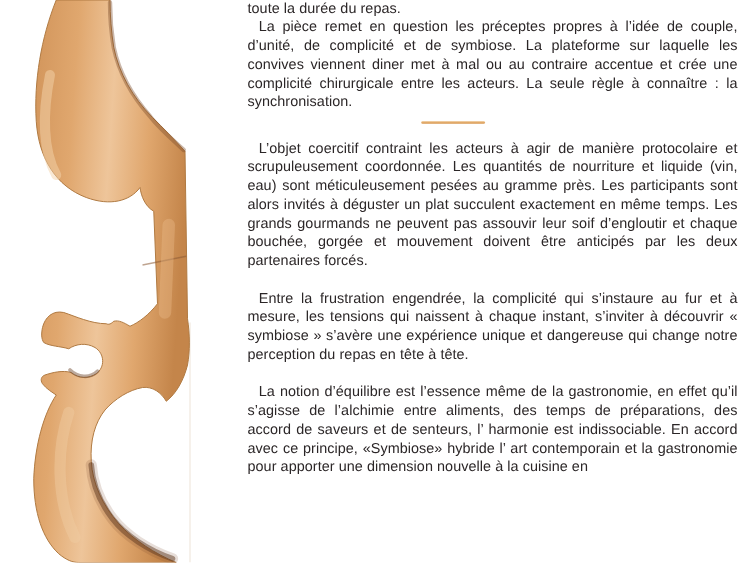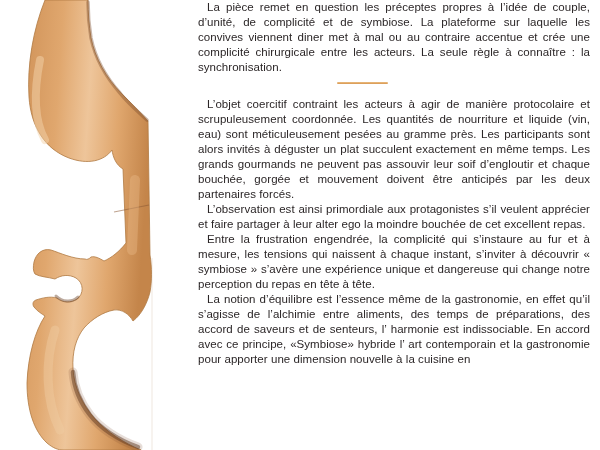--- a/index.html
+++ b/index.html
@@ -17,21 +17,21 @@
   .article {
     position:absolute; left:198px; top:0;
     width:392px;
     font-size:11.5px;
     line-height:15px;
     text-align:justify;
     letter-spacing:0.05px;
   }
   .article p { margin:0; }
   .article p.ind { text-indent:9px; }
-  .article p.gap { }
+  .article p.gap { margin-top:15px; }
   .divider-wrap { margin:7px 0 12px 0; height:3px; }
   .divider-wrap .rule {
     margin-left:139px;
     width:51px; height:2px;
     border-radius:1px;
   }
 </style>
 </head>
 <body>
 
@@ -94,21 +94,21 @@
 
     <path d="M114,212 L149,205" fill="none" stroke="#8a5a34" stroke-width="1.2" opacity="0.55"></path>
 
     <path d="M40,60 C34,90 34,120 45,140" fill="none" stroke="#f3d4ab" stroke-width="8" opacity="0.5" stroke-linecap="round"></path>
     <path d="M135,180 L132,250" fill="none" stroke="#eec090" stroke-width="10" opacity="0.35" stroke-linecap="round"></path>
     <path d="M55,330 C45,360 45,400 60,430" fill="none" stroke="#f0cda2" stroke-width="9" opacity="0.45" stroke-linecap="round"></path>
   </svg>
 </div>
 
 <div class="article" style="color: rgb(43, 38, 39);">
+    <p class="">toute la durée du repas.</p>
     <p class="ind">La pièce remet en question les préceptes propres à l’idée de couple, d’unité, de complicité et de symbiose. La plateforme sur laquelle les convives viennent diner met à mal ou au contraire accentue et crée une complicité chirurgicale entre les acteurs. La seule règle à connaître : la synchronisation.</p>
     <div class="divider-wrap">
       <div class="rule" style="background: linear-gradient(rgb(236, 189, 130), rgb(215, 150, 79));"></div>
     </div>
     <p class="ind">L’objet coercitif contraint les acteurs à agir de manière protocolaire et scrupuleusement coordonnée. Les quantités de nourriture et liquide (vin, eau) sont méticuleusement pesées au gramme près. Les participants sont alors invités à déguster un plat succulent exactement en même temps. Les grands gourmands ne peuvent pas assouvir leur soif d’engloutir et chaque bouchée, gorgée et mouvement doivent être anticipés par les deux partenaires forcés.</p>
-    <p class="ind">L’observation est ainsi primordiale aux protagonistes s’il veulent apprécier et faire partager à leur alter ego la moindre bouchée de cet excellent repas.</p>
     <p class="ind gap">Entre la frustration engendrée, la complicité qui s’instaure au fur et à mesure, les tensions qui naissent à chaque instant, s’inviter à découvrir « symbiose » s’avère une expérience unique et dangereuse qui change notre perception du repas en tête à tête.</p>
     <p class="ind gap">La notion d’équilibre est l’essence même de la gastronomie, en effet qu’il s’agisse de l’alchimie entre aliments, des temps de préparations, des accord de saveurs et de senteurs, l’ harmonie est indissociable. En accord avec ce principe,  «Symbiose» hybride l’ art contemporain et la gastronomie pour apporter une dimension nouvelle à la cuisine en</p>
   </div>
 
 </body></html>

